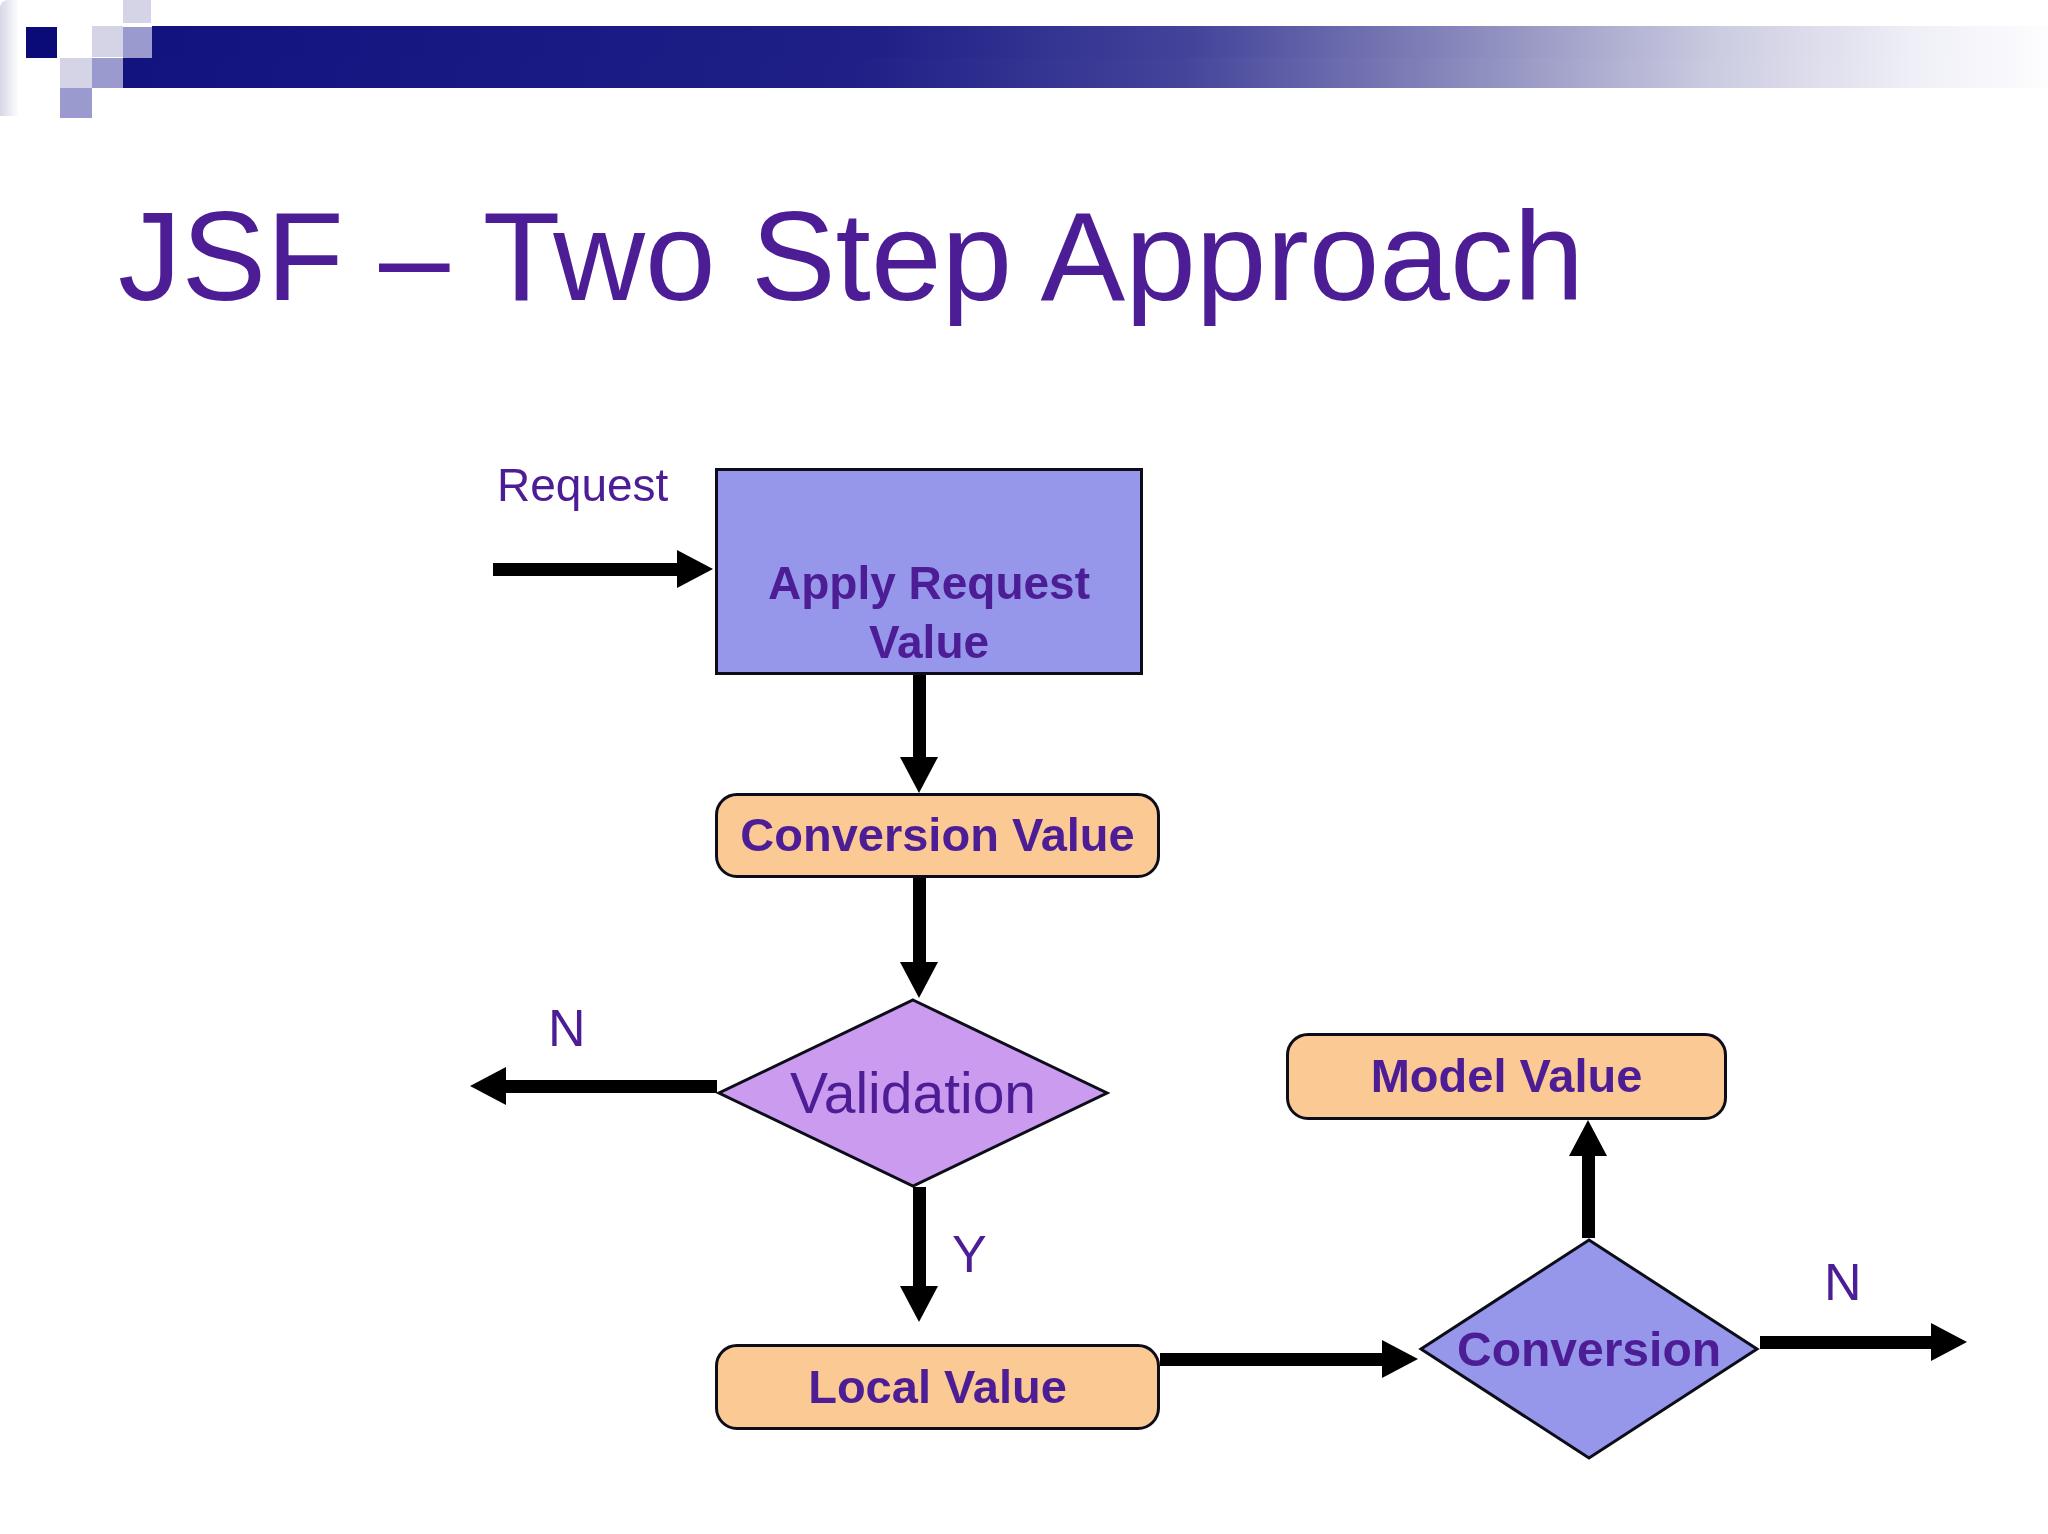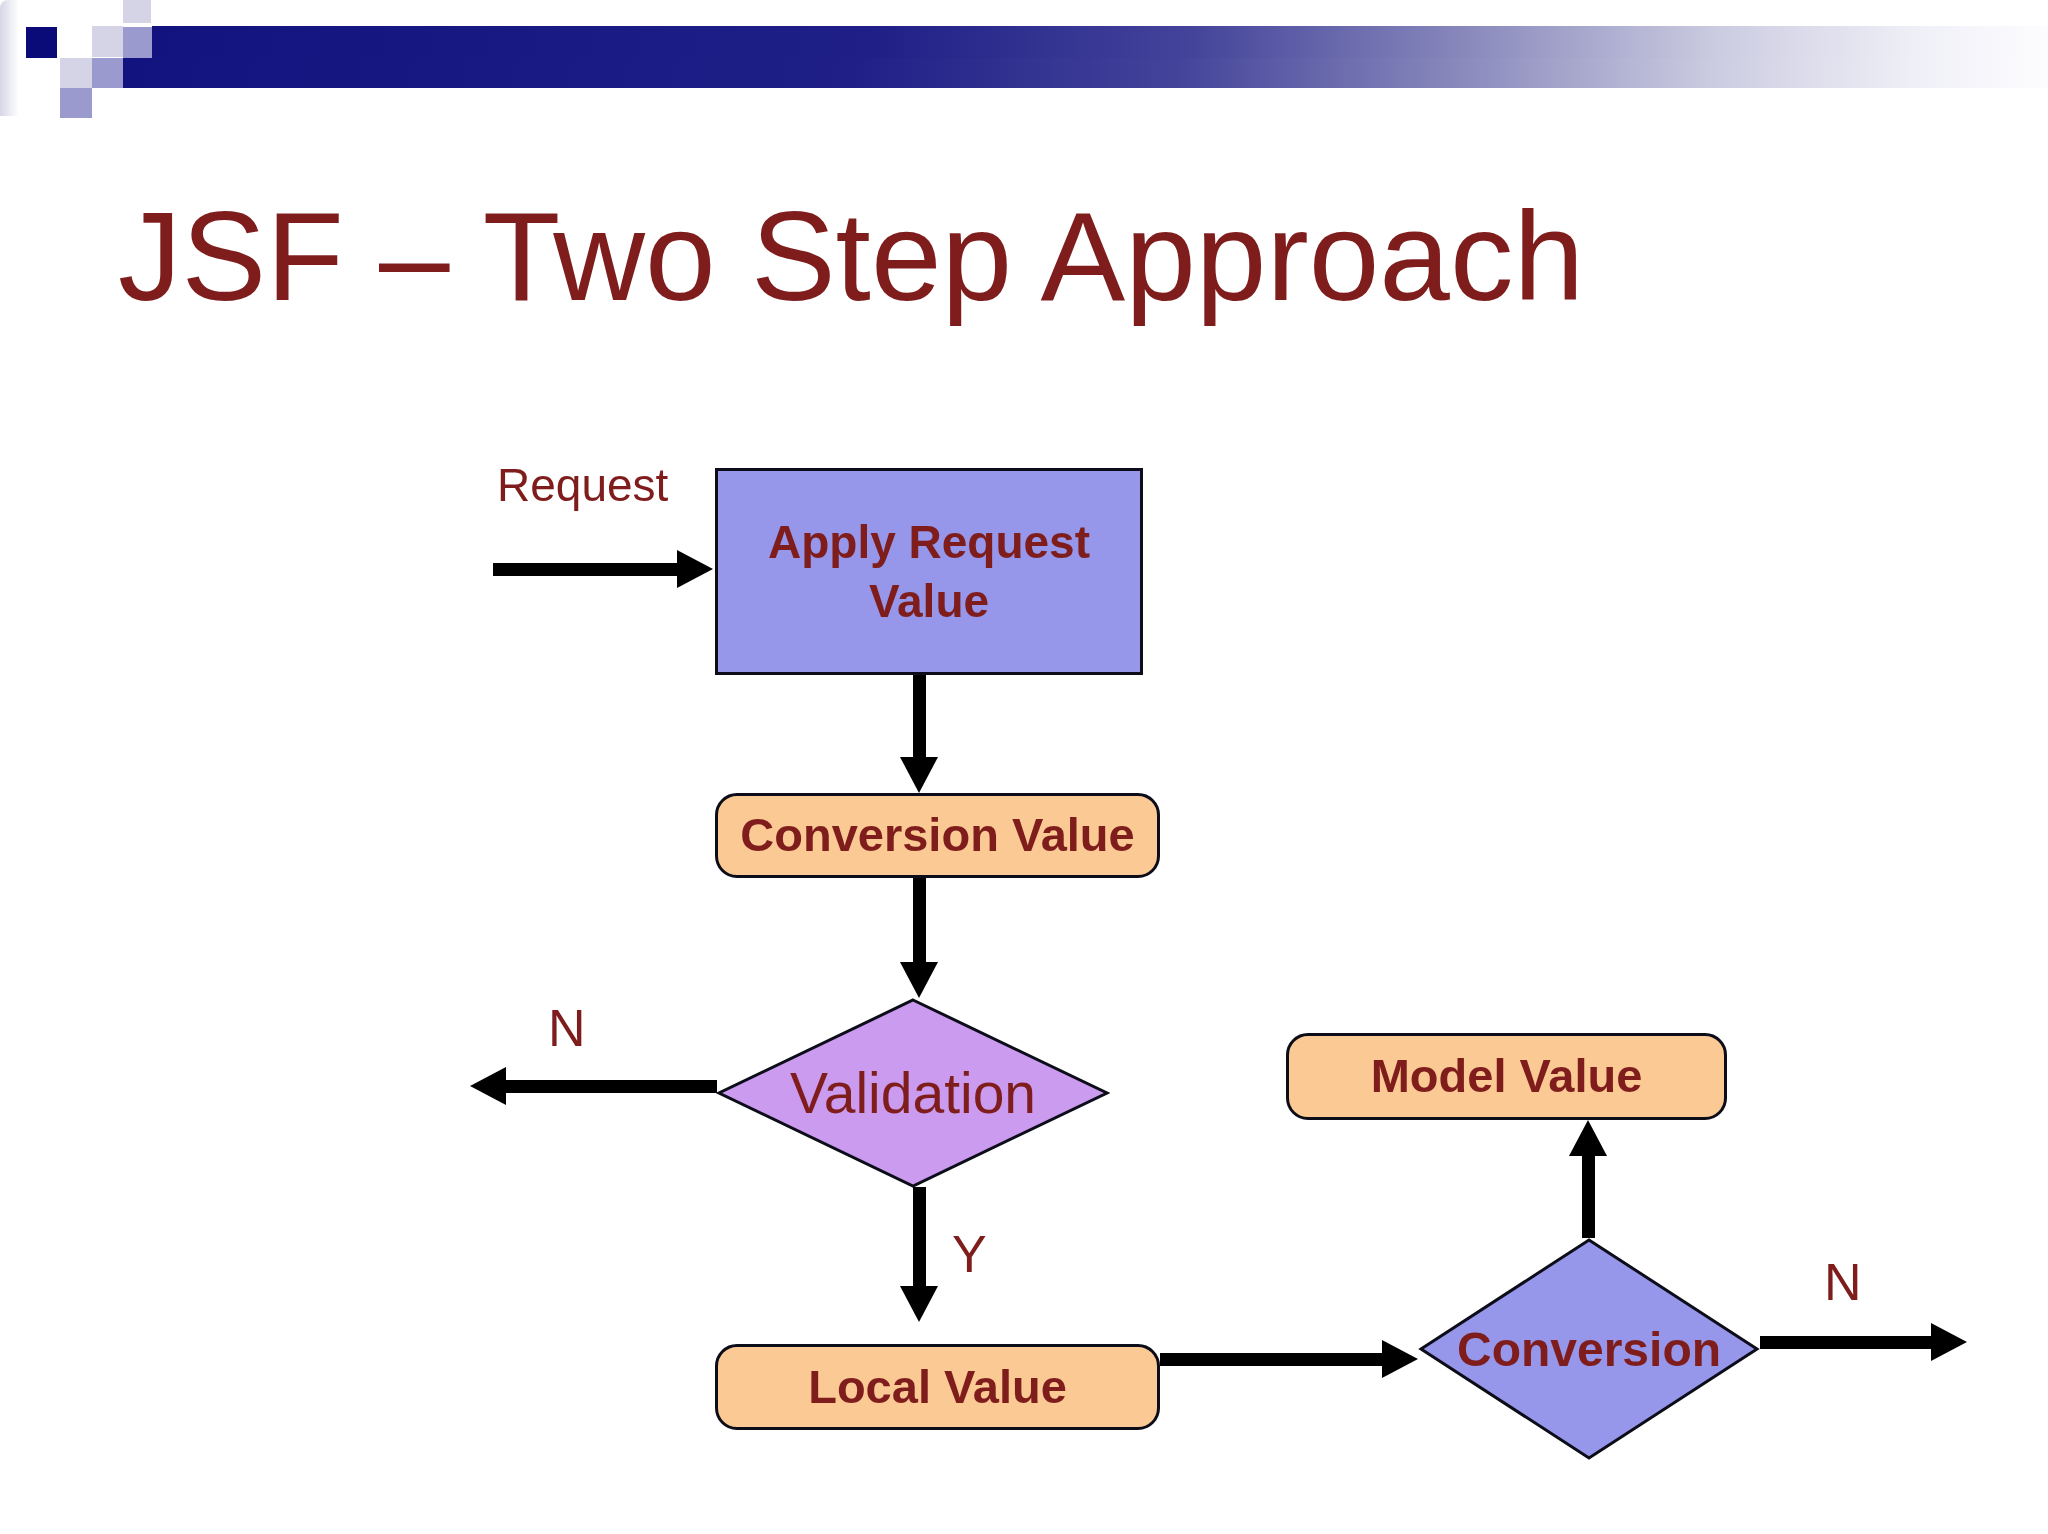--- a/index.html
+++ b/index.html
@@ -1,20 +1,20 @@
 <!DOCTYPE html>
 <html style="--process-fill: #9697ea; --decision-validation-fill: #cb9bf0; --decision-conversion-fill: #9697ea; --state-fill: #fac994; --node-border: #0d0d1a; --arrow: #000000; --bar-navy: #131380; --deco-navy: #0a0a78; --deco-periwinkle: #9a9ace; --deco-lavender: #d4d4e6;"><head>
 <meta charset="utf-8">
 <style>
   html,body { margin:0; padding:0; background:#ffffff; }
   #slide {
     position:relative; width:2048px; height:1534px;
     background:#ffffff; overflow:hidden;
     font-family:"Liberation Sans","DejaVu Sans",sans-serif;
-    color:#7f1d1d;
+    color:#4c1d95;
     border-radius:8px;
   }
   
   .abs { position:absolute; }
   #left-strip {
     left:0; top:0; width:19px; height:116px;
     background:linear-gradient(90deg,#d6d6e6 0%,#ffffff 100%);
   }
   .deco-sq { position:absolute; }
   #sq-navy       { left:26px;  top:27px; width:31px; height:31px; background:var(--deco-navy); }
@@ -48,21 +48,21 @@
   .process {
     background:var(--process-fill);
     border:3px solid var(--node-border);
   }
   .state {
     background:var(--state-fill);
     border:3px solid var(--node-border);
     border-radius:22px;
   }
   .node-label { font-weight:bold; font-size:47px; line-height:1.28; }
-  #node-apply    { left:715px;  top:468px;  width:428px; height:207px; }
+  #node-apply    { left:715px;  top:468px;  width:428px; height:207px;align-items:flex-end; }
   #node-apply .node-label { font-size:46px; padding:0 30px; }
   #node-submitted{ left:715px;  top:793px;  width:445px; height:85px; }
   #node-local    { left:715px;  top:1324px; width:445px; height:86px;margin-top:20px; }
   #node-model    { left:1286px; top:1033px; width:441px; height:87px; }
 
   .diamond { position:absolute; }
   .diamond svg { display:block; }
   .diamond .diamond-label {
     position:absolute; left:0; top:0; width:100%; height:100%;
     display:flex; align-items:center; justify-content:center;

